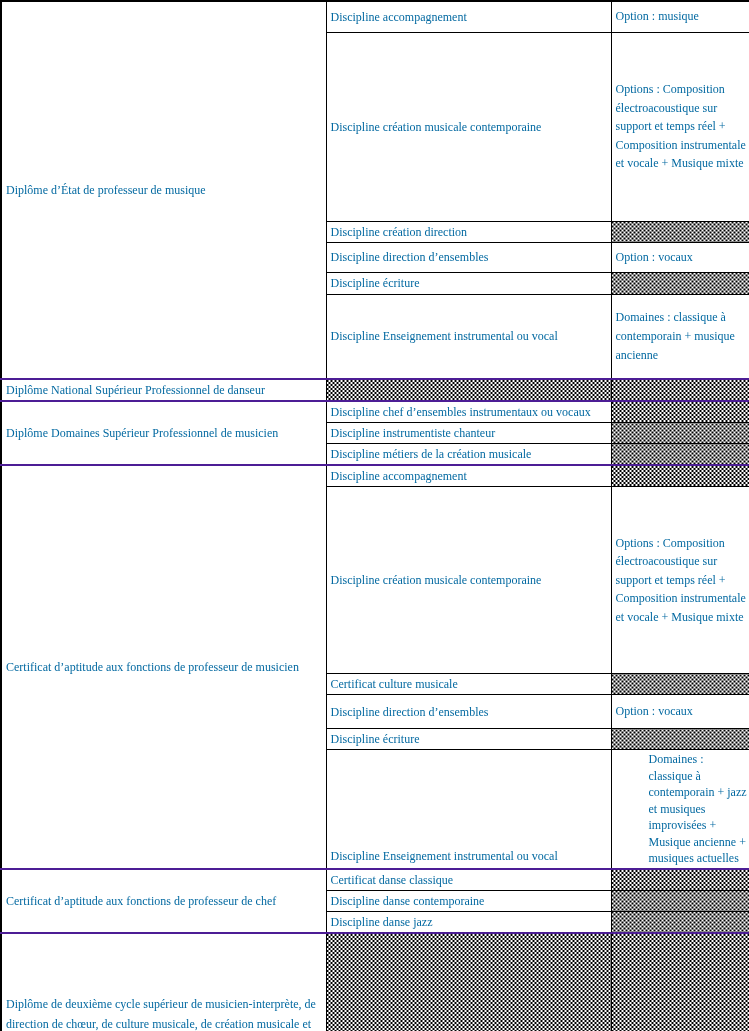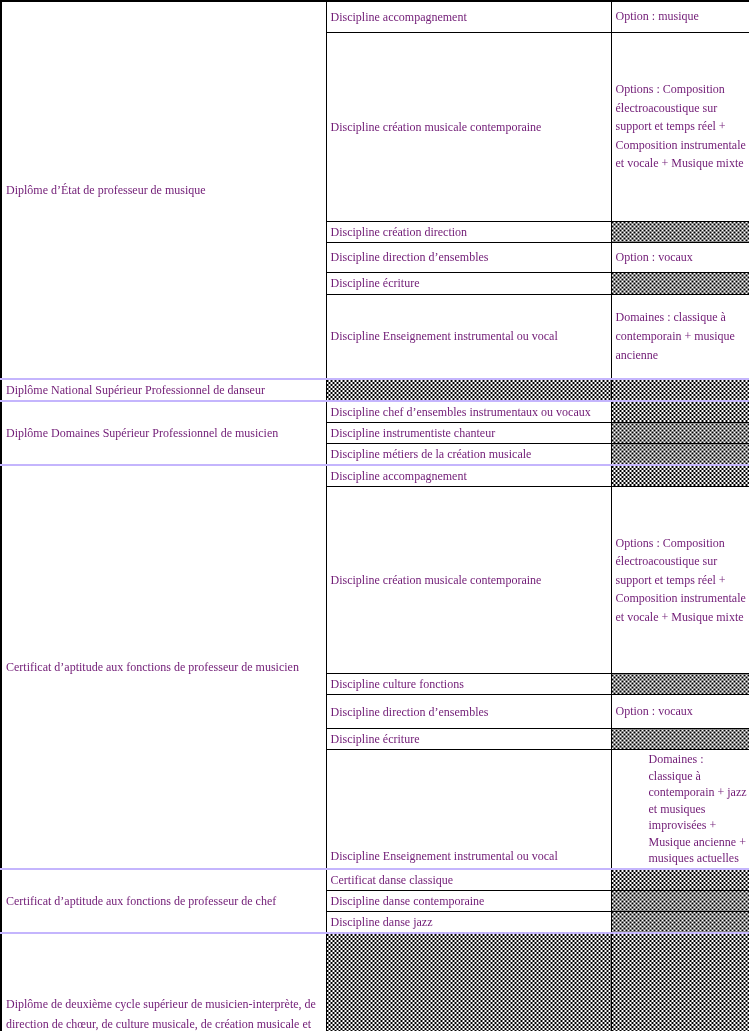--- a/index.html
+++ b/index.html
@@ -9,27 +9,27 @@
     table-layout: fixed;
     width: 749px;
     height: 1029px;
     border: 2px solid #000;
   }
   td {
     border: 1px solid #000;
     font-family: "Liberation Serif", "DejaVu Serif", serif;
     font-size: 12px;
     line-height: 1.5;
-    color: #701a75;
+    color: #0369a1;
     padding: 1px 3px 1px 4px;
     vertical-align: middle;
     overflow: hidden;
     background: #fff;
   }
-  tr.gt td { border-top: 2px solid #c4b5fd; }
+  tr.gt td { border-top: 2px solid #4c1d95; }
   td.nowrap { white-space: nowrap; }
   td.opt { line-height: 1.55; padding-right: 2px; }
   td.tight { line-height: 1.38; padding-left: 37px; }
   td.valign-bottom { vertical-align: bottom; padding-bottom: 3px; }
   td.para { line-height: 1.7; padding-right: 5px; }
   td.hatch {
     background-color: #fff;
     background-image:
       radial-gradient(circle at 1px 1px, #000 0.8px, transparent 1px),
       radial-gradient(circle at 1px 1px, #000 0.8px, transparent 1px);
@@ -97,21 +97,21 @@
     <tr class="gt" style="height:20px">
       <td rowspan="6" class="nowrap">Certificat d’aptitude aux fonctions de professeur de musicien</td>
       <td class="nowrap">Discipline accompagnement</td>
       <td class="hatch"></td>
     </tr>
     <tr style="height:187px">
       <td class="nowrap">Discipline création musicale contemporaine</td>
       <td class="opt">Options : Composition électroacoustique sur support et temps réel + Composition instrumentale et vocale + Musique mixte</td>
     </tr>
     <tr style="height:21px">
-      <td class="nowrap">Discipline culture fonctions</td>
+      <td class="nowrap">Certificat culture musicale</td>
       <td class="hatch"></td>
     </tr>
     <tr style="height:34px">
       <td class="nowrap">Discipline direction d’ensembles</td>
       <td class="opt">Option : vocaux</td>
     </tr>
     <tr style="height:19px">
       <td class="nowrap">Discipline écriture</td>
       <td class="hatch"></td>
     </tr>

